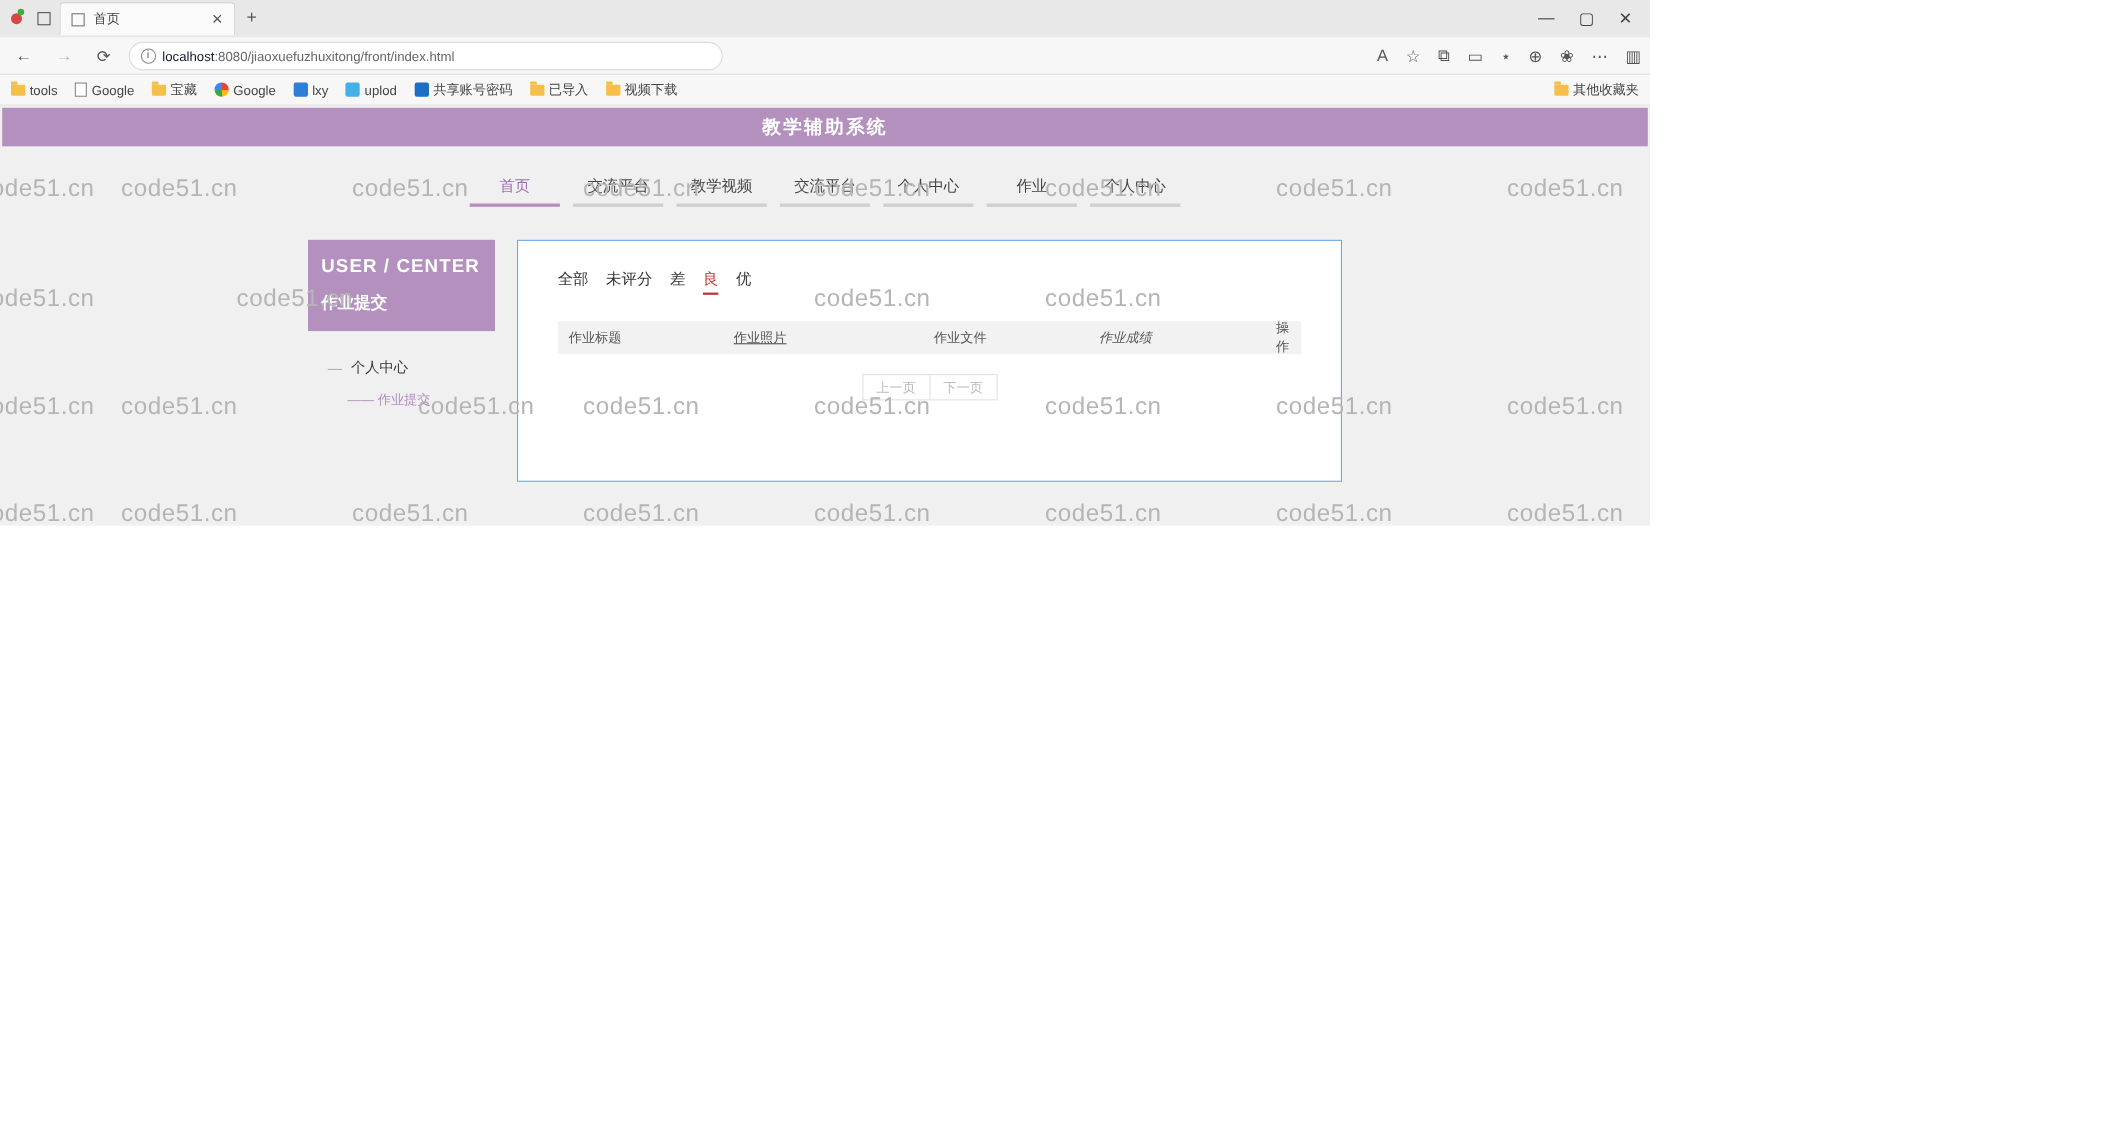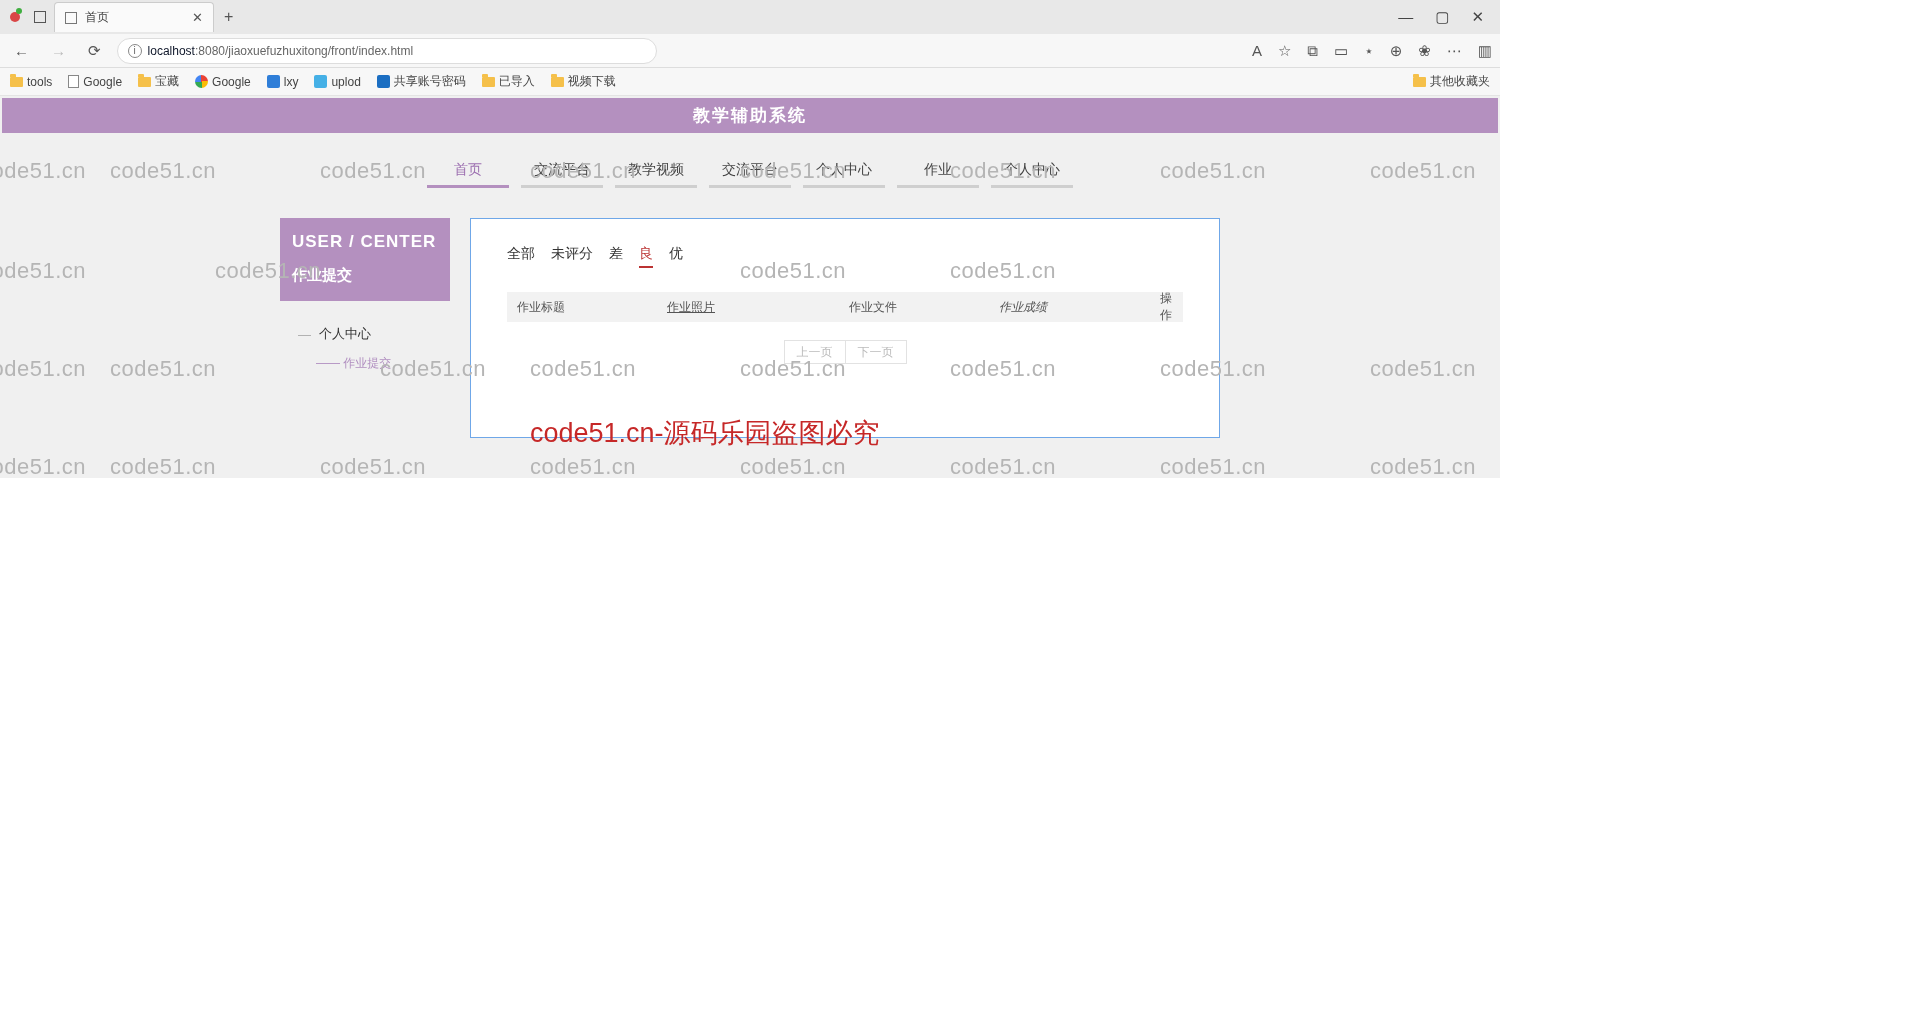--- a/index.html
+++ b/index.html
@@ -226,21 +226,20 @@
 
       <span class="wm" style="top:258px;left:-20px">code51.cn</span>
       <span class="wm" style="top:258px;left:110px">code51.cn</span>
       <span class="wm" style="top:258px;left:380px">code51.cn</span>
       <span class="wm" style="top:258px;left:530px">code51.cn</span>
       <span class="wm" style="top:258px;left:740px">code51.cn</span>
       <span class="wm" style="top:258px;left:950px">code51.cn</span>
       <span class="wm" style="top:258px;left:1160px">code51.cn</span>
       <span class="wm" style="top:258px;left:1370px">code51.cn</span>
 
-      <span class="wm-center" style="top:317px;left:530px">code51.cn-源码乐园盗图必究</span>
 
       <span class="wm" style="top:356px;left:-20px">code51.cn</span>
       <span class="wm" style="top:356px;left:110px">code51.cn</span>
       <span class="wm" style="top:356px;left:320px">code51.cn</span>
       <span class="wm" style="top:356px;left:530px">code51.cn</span>
       <span class="wm" style="top:356px;left:740px">code51.cn</span>
       <span class="wm" style="top:356px;left:950px">code51.cn</span>
       <span class="wm" style="top:356px;left:1160px">code51.cn</span>
       <span class="wm" style="top:356px;left:1370px">code51.cn</span>
 

